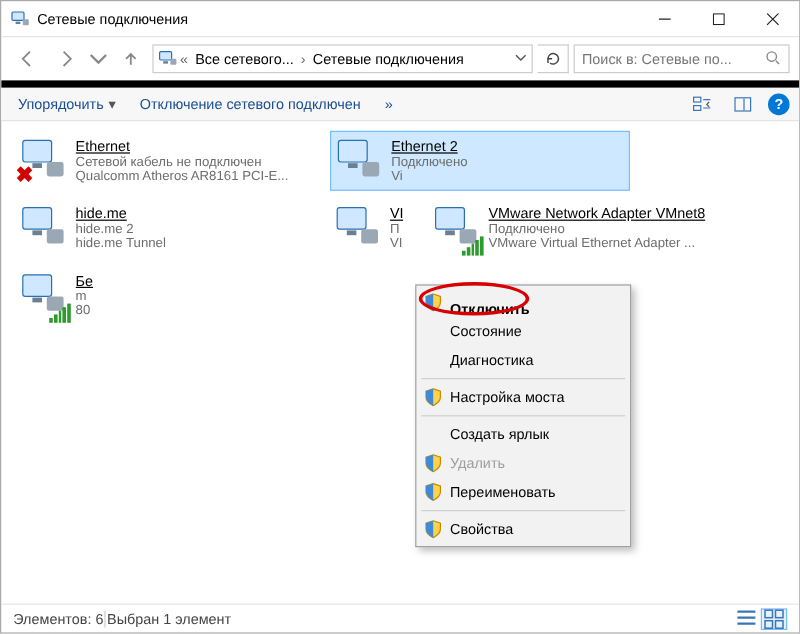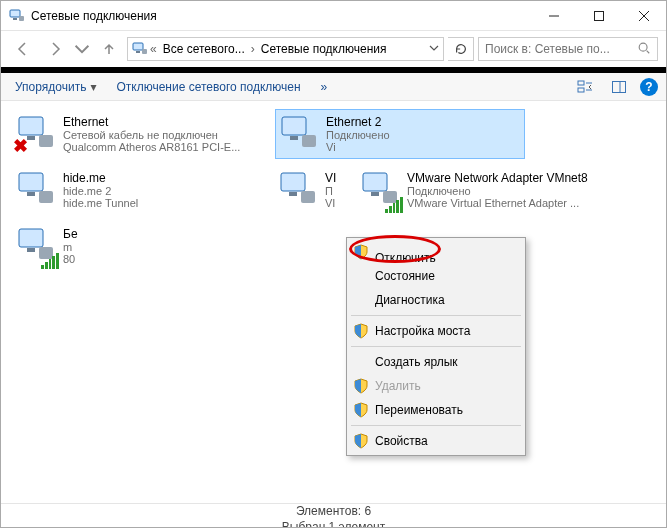--- a/index.html
+++ b/index.html
@@ -36,38 +36,38 @@
 .cmdicon svg { width: 16px; height: 16px; }
 .help-icon { background: #0078d7; color: #fff; width: 18px; height: 18px; border-radius: 50%; display: flex; align-items: center; justify-content: center; font-weight: bold; font-size: 12px; }
 
 
 .content { position: relative; height: calc(100% - 30px - 36px - 34px - 24px); padding: 8px 12px; }
 .items { display: flex; flex-wrap: wrap; gap: 6px 12px; align-content: flex-start; }
 .item { width: 250px; height: 50px; display: flex; align-items: center; gap: 6px; padding: 2px; }
 .item.selected { background: #cde8ff; border: 1px solid #7abdff; }
 .item-icon { width: 42px; height: 42px; position: relative; flex-shrink: 0; }
 .item-text { overflow: hidden; }
-.item-name { font-size: 12px; color: #000; white-space: nowrap; overflow: hidden; text-overflow: ellipsis; }
+.item-name { font-size: 12px; color: #000; white-space: nowrap; overflow: hidden; text-overflow: ellipsis; text-decoration: underline; }
 .item-line { font-size: 11px; color: #6d6d6d; white-space: nowrap; overflow: hidden; text-overflow: ellipsis; }
 .signal-bars { width: 18px; height: 16px; display: flex; align-items: flex-end; gap: 1px; position: absolute; right: -2px; bottom: -2px; }
 .signal-bars span { width: 3px; background: #2e9b2e; }
 .signal-bars span:nth-child(1){height:4px}.signal-bars span:nth-child(2){height:7px}.signal-bars span:nth-child(3){height:10px}.signal-bars span:nth-child(4){height:13px}.signal-bars span:nth-child(5){height:16px}
 
 
 .ctxmenu { position: absolute; left: 345px; top: 136px; width: 180px; background: #f2f2f2; border: 1px solid #a0a0a0; box-shadow: 3px 3px 6px rgba(0,0,0,0.25); padding: 2px; }
 .ctxitem { height: 24px; display: flex; align-items: center; gap: 6px; padding: 0 8px 0 4px; }
 .ctxitem.disabled { color: #9e9e9e; }
 .ctxshield { width: 16px; height: 16px; flex-shrink: 0; }
 .ctxsep { height: 1px; background: #d0d0d0; margin: 3px 2px; }
 .ctxlabel { font-size: 12px; }
-.ctxitem.bold .ctxlabel { font-weight: normal; margin-top: 12px; }
+.ctxitem.bold .ctxlabel { font-weight: bold; margin-top: 12px; }
 .highlight-ellipse { position: absolute; left: 348px; top: 134px; width: 92px; height: 28px; border: 3px solid #d80000; border-radius: 50%; pointer-events: none; z-index: 5; }
 
 
-.statusbar { position: absolute; bottom: 0; left: 0; right: 0; height: 24px; border-top: 1px solid #e5e5e5; display: flex; align-items: center; padding: 0 10px; gap: 1px; color: #444; flex-direction: column; }
+.statusbar { position: absolute; bottom: 0; left: 0; right: 0; height: 24px; border-top: 1px solid #e5e5e5; display: flex; align-items: center; padding: 0 10px; gap: 1px; color: #444; }
 .statusbar .sep { width: 1px; height: 14px; background: #ccc; }
 .statusbar .spacer { flex: 1; }
 .viewbtn { width: 22px; height: 18px; display: flex; align-items: center; justify-content: center; border: 1px solid transparent; }
 .viewbtn.active { border-color: #7abdff; background: #e5f1fb; }
 
 
 .net-svg .mon { fill: #cfe7ff; stroke: #2a6fb3; stroke-width: 1; }
 .net-svg .base { fill: #6b7f93; }
 .net-svg .plug { fill: #9aa7b4; }
 .cross-overlay { position: absolute; left: -2px; bottom: -2px; color: #d40000; font-size: 18px; font-weight: bold; }

